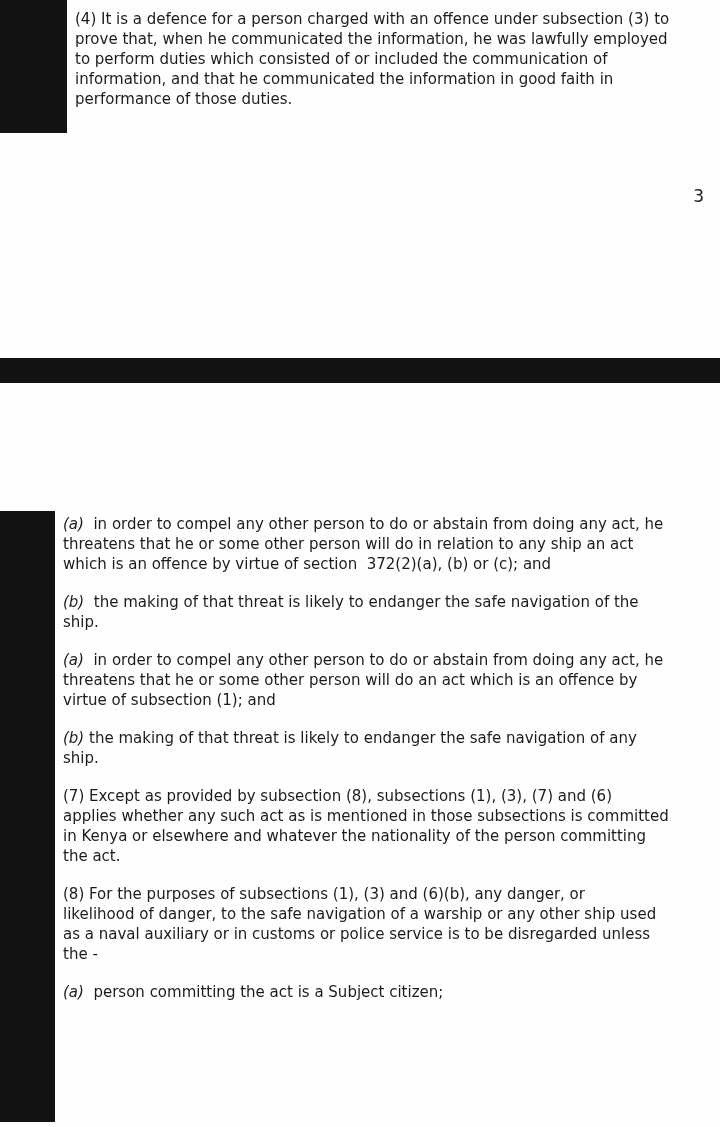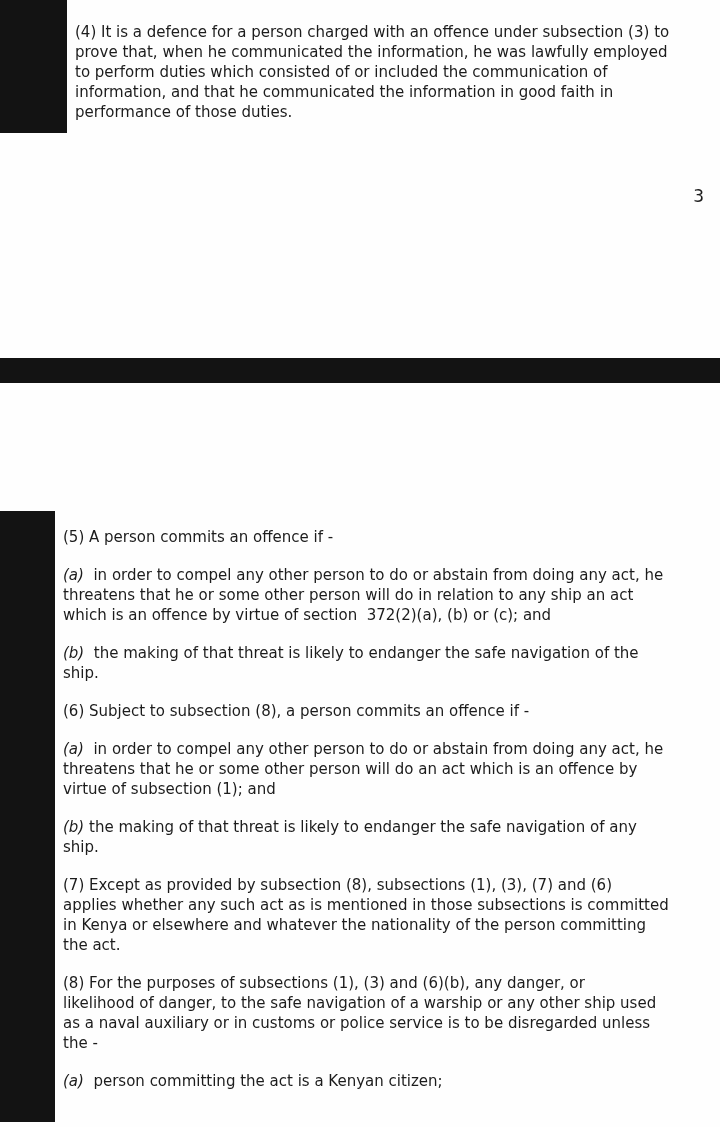--- a/index.html
+++ b/index.html
@@ -36,21 +36,21 @@
     position: absolute;
     left: 75px; top: 9px;
     width: 640px;
   }
   #main-text-block {
     position: absolute;
     left: 63px; top: 514px;
     width: 650px;
   }
   .para {
-    margin: 13px 0 18px 0;
+    margin: 0 0 18px 0;
     font-size: 15px;
     line-height: 20px;
     white-space: pre;
   }
   .marker {
     font-style: italic;
   }
   #page-number {
     position: absolute;
     top: 185px;
@@ -74,36 +74,34 @@
 performance of those duties.</p>
   </div>
 
   <div id="page-number">3</div>
 
   <div id="divider-bar" class="scan-bar"></div>
 
   <div id="lower-left-bar" class="scan-bar"></div>
 
   <div id="main-text-block">
-    <p class="para"><span class="marker"></span><span>(5) A person commits an offence if -</span></p>
     <p class="para"><span class="marker">(a)</span><span>  in order to compel any other person to do or abstain from doing any act, he
 threatens that he or some other person will do in relation to any ship an act
 which is an offence by virtue of section  372(2)(a), (b) or (c); and</span></p>
     <p class="para"><span class="marker">(b)</span><span>  the making of that threat is likely to endanger the safe navigation of the
 ship.</span></p>
-    <p class="para"><span class="marker"></span><span>(6) Subject to subsection (8), a person commits an offence if -</span></p>
     <p class="para"><span class="marker">(a)</span><span>  in order to compel any other person to do or abstain from doing any act, he
 threatens that he or some other person will do an act which is an offence by
 virtue of subsection (1); and</span></p>
     <p class="para"><span class="marker">(b)</span><span> the making of that threat is likely to endanger the safe navigation of any
 ship.</span></p>
     <p class="para"><span class="marker"></span><span>(7) Except as provided by subsection (8), subsections (1), (3), (7) and (6)
 applies whether any such act as is mentioned in those subsections is committed
 in Kenya or elsewhere and whatever the nationality of the person committing
 the act.</span></p>
     <p class="para"><span class="marker"></span><span>(8) For the purposes of subsections (1), (3) and (6)(b), any danger, or
 likelihood of danger, to the safe navigation of a warship or any other ship used
 as a naval auxiliary or in customs or police service is to be disregarded unless
 the -</span></p>
-    <p class="para"><span class="marker">(a)</span><span>  person committing the act is a Kenyan citizen;</span></p>
+    <p class="para"><span class="marker">(a)</span><span>  person committing the act is a Subject citizen;</span></p>
   </div>
 
 </div>
 
 </body></html>

